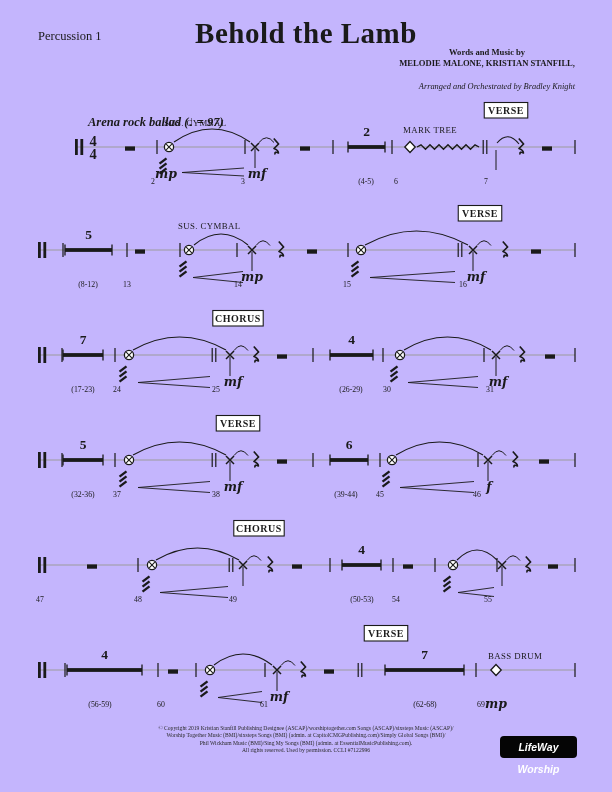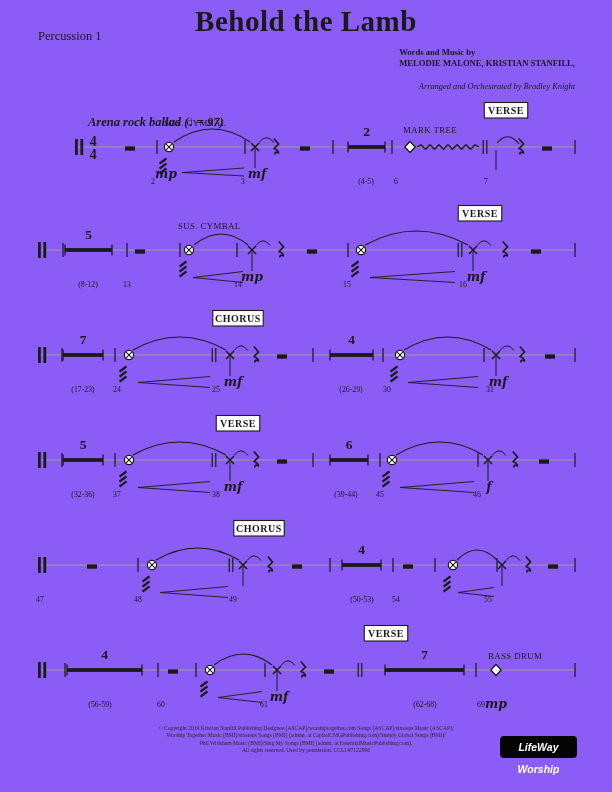--- a/index.html
+++ b/index.html
@@ -1,21 +1,21 @@
 <!DOCTYPE html>
 <html><head>
 <meta charset="utf-8">
 <style>
   html,body{margin:0;padding:0;background:#e8e8e8;}
-  #page{position:relative;width:612px;height:792px;background:#8b5cf6;margin:0 auto;overflow:hidden;
+  #page{position:relative;width:612px;height:792px;background:#c4b5fd;margin:0 auto;overflow:hidden;
         font-family:"Liberation Serif","DejaVu Serif",serif;color:#1a1a1a;}
   .abs{position:absolute;}
   #part-label{left:38px;top:29px;font-size:12.5px;}
-  #title{left:0;right:0;top:5px;text-align:center;font-size:29px;font-weight:bold;letter-spacing:.5px;}
-  #credits{right:37px;top:47px;text-align:left;font-size:8.6px;font-weight:bold;line-height:11.2px;}
+  #title{left:0;right:0;top:17px;text-align:center;font-size:29px;font-weight:bold;letter-spacing:.5px;}
+  #credits{right:37px;top:47px;text-align:center;font-size:8.6px;font-weight:bold;line-height:11.2px;}
   #arranger{right:37px;top:82px;text-align:right;font-size:8.4px;font-style:italic;}
   #tempo{left:88px;top:115px;font-size:12.5px;font-weight:bold;font-style:italic;}
   #tempo .note{font-family:"DejaVu Sans",sans-serif;font-style:normal;font-size:11px;}
   #music{left:0;top:0;}
   #copyright{left:0;right:0;top:725px;text-align:center;font-size:5.6px;line-height:7.4px;color:#2a2a2a;}
   #logo{right:35px;top:736px;width:77px;height:22px;background:#050505;border-radius:4px;
         color:#fff;font-family:"Liberation Sans",sans-serif;font-style:italic;font-weight:bold;
         font-size:10.5px;text-align:center;line-height:22px;}
 </style>
 </head>

